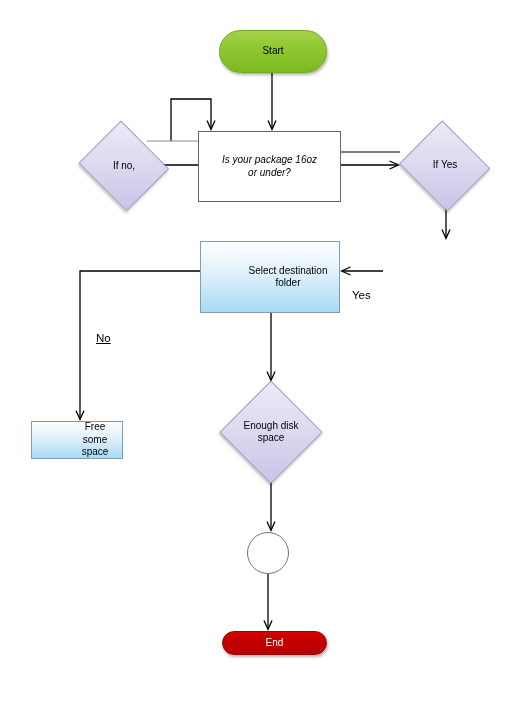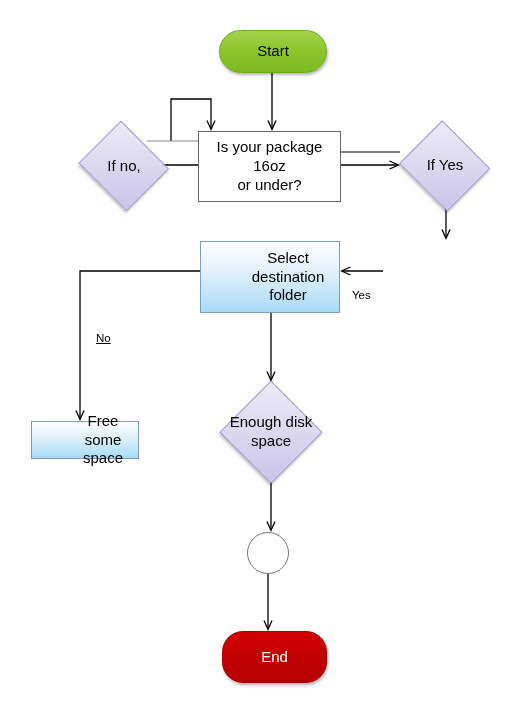--- a/index.html
+++ b/index.html
@@ -24,21 +24,21 @@
     width: 511px;
     height: 701px;
   }
   .node {
     position: absolute;
     box-sizing: border-box;
     display: flex;
     align-items: center;
     justify-content: center;
     text-align: center;
-    font-size: 15px;
+    font-size: 10px;
     color: #000000;
     line-height: 1.25;
     z-index: 3;
   }
   .node-label {
     display: block;
     white-space: pre-line;
     padding: 0 4px;
   }
 
@@ -54,20 +54,21 @@
     border-radius: 21px;
     background: linear-gradient(to bottom, #d40000 0%, #c20000 45%, #b60000 100%);
     border: 1px solid #a00000;
     box-shadow: 1px 2px 3px rgba(0,0,0,0.30);
     color: #ffffff;
   }
   
   .process-plain {
     background: #ffffff;
     border: 1px solid #666666;
+    font-style: italic;
   }
   
   .process-blue {
     background: linear-gradient(to bottom, #ffffff 0%, #dff0fb 45%, #a8daf5 100%);
     border: 1px solid #7f9db9;
     padding-left: 36px;
   }
   
   .diamond {
     background: transparent;
@@ -155,36 +156,36 @@
     <span class="dshape"></span>
     <span class="node-label">If Yes</span>
   </div>
 
 
   <div class="node process-blue" style="left:200px; top:241px; width:140px; height:72px;">
     <span class="node-label">Select destination
 folder</span>
   </div>
 
-  <div class="node process-blue" style="left:31px; top:421px; width:108px; height:38px;">
+  <div class="node process-blue" style="left:31px; top:421px; width:92px; height:38px;">
     <span class="node-label">Free some
 space</span>
   </div>
 
   <div class="node diamond" style="left:221px; top:382px; width:100px; height:100px;">
     <span class="dshape"></span>
     <span class="node-label">Enough disk
 space</span>
   </div>
 
   <div class="node connector-circle" style="left:247px; top:532px; width:42px; height:42px;">
     <span class="node-label"></span>
   </div>
 
-  <div class="node terminator-end" style="left:222px; top:631px; width:105px; height:52px;">
+  <div class="node terminator-end" style="left:222px; top:631px; width:105px; height:24px;">
     <span class="node-label">End</span>
   </div>
 
   <div class="edge-label" style="left:352px; top:289px;text-align:right;">Yes</div>
 
   <div class="edge-label" style="left:96px; top:332px;text-decoration:underline;">No</div>
 
 </div>
 
 </body></html>

